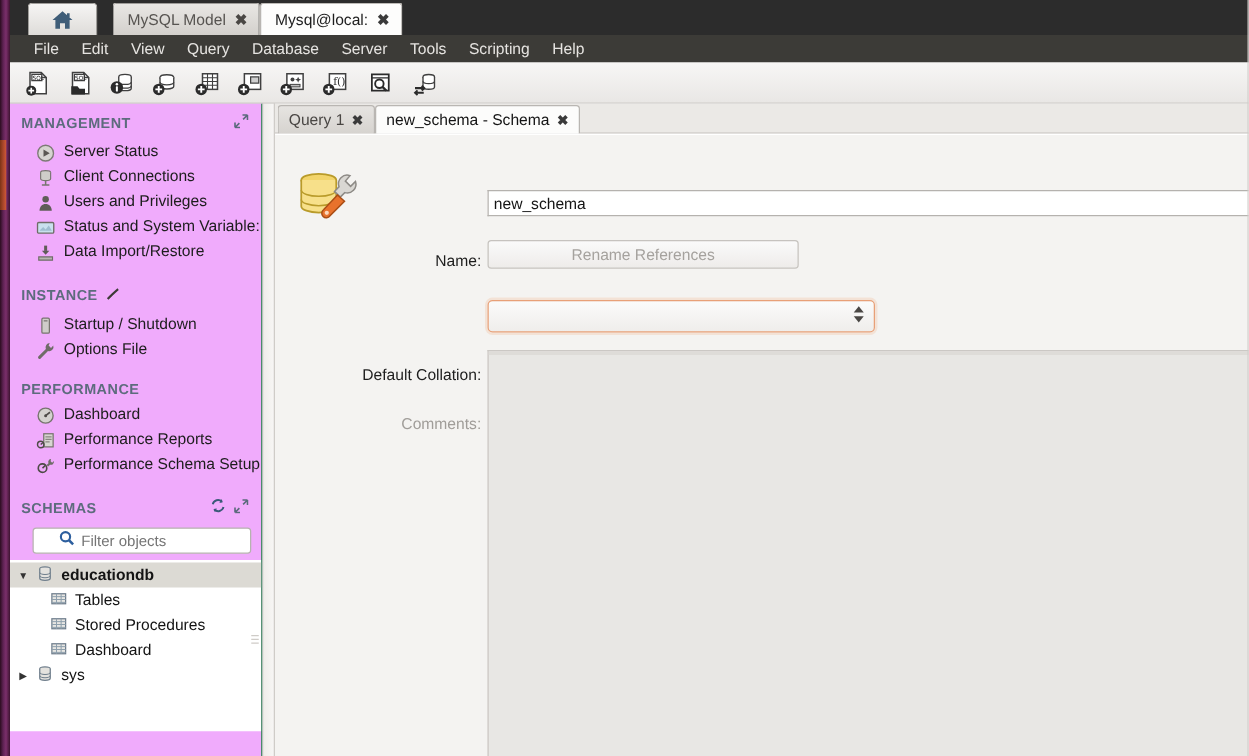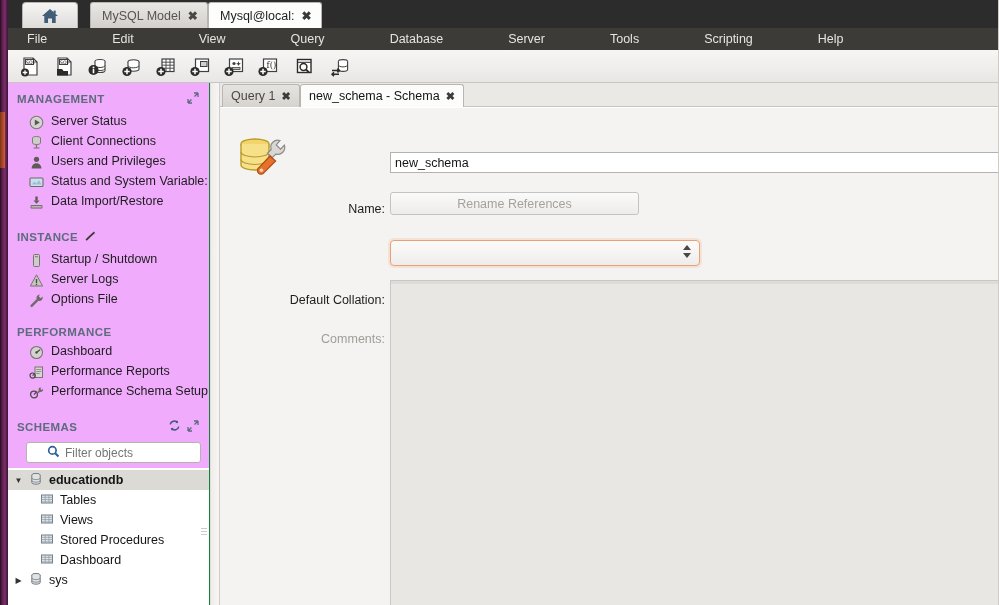--- a/index.html
+++ b/index.html
@@ -27,21 +27,21 @@
   .wtab{ position:absolute; top:2px; height:26px; display:flex; align-items:center;
     gap:7px; padding:0 9px 0 11px; border:1px solid #b9b6b2; border-bottom:none;
     border-radius:3px 3px 0 0; font-size:12.5px; white-space:nowrap; }
   .wtab.inactive{ background:linear-gradient(180deg,#e9e7e4,#d3d0cc); color:#575451; }
   .wtab.active{ background:#fdfdfc; color:#1e1e1e; }
   .wtab .x{ font-size:12px; font-weight:bold; color:#3a3a3a; line-height:1; cursor:pointer;}
   .wtab.inactive .x{ color:#4a4744; }
 
   
   .menubar{ position:absolute; left:8px; top:28px; width:991px; height:22px;
-    background:#3c3b37; display:flex; align-items:center; padding-left:10px;gap:47px; }
+    background:#3c3b37; display:flex; align-items:center; padding-left:10px; }
   .menuitem{ font-size:12.5px; color:#e6e4e1; padding:2px 9px; line-height:16px; cursor:default;}
 
   
   .toolbar{ position:absolute; left:8px; top:50px; width:991px; height:33px;
     background:linear-gradient(180deg,#f7f6f5,#e9e7e5); border-bottom:1px solid #c9c6c2; }
   .tbtn{ position:absolute; top:4px; width:28px; height:26px;
     display:flex; align-items:center; justify-content:center; cursor:pointer; }
 
   
   .sidebar{ position:absolute; left:8px; top:83px; width:202px; height:522px;
@@ -350,30 +350,20 @@
     <div class="row">
       <span class="ico">
         <svg width="15" height="15" viewBox="0 0 15 15">
           <rect x="4.5" y="1.5" width="6" height="12" rx="1" fill="#cfcdc9" stroke="#77746f" stroke-width="1"></rect>
           <rect x="6" y="3" width="3" height="1.3" fill="#8e8b87"></rect>
         </svg>
       </span>
       <span>Startup / Shutdown</span>
     </div>
 
-    <div class="row">
-      <span class="ico">
-        <svg width="15" height="15" viewBox="0 0 15 15">
-          <path d="M7.5 1.8 L13.6 13 H1.4Z" fill="#c8c6c2" stroke="#77746f" stroke-width="1"></path>
-          <rect x="6.8" y="6" width="1.4" height="4" fill="#4e4b47"></rect>
-          <rect x="6.8" y="10.8" width="1.4" height="1.4" fill="#4e4b47"></rect>
-        </svg>
-      </span>
-      <span>Server Logs</span>
-    </div>
 
     <div class="row">
       <span class="ico">
         <svg width="15" height="15" viewBox="0 0 15 15">
           <path d="M10.8 1.4a3.4 3.4 0 0 0-3.1 4.7L1.8 12a1.2 1.2 0 1 0 1.7 1.7l5.9-5.9a3.4 3.4 0 0 0 4.2-4.4L11.8 5.3 9.9 3.4z" fill="#6f6c68"></path>
         </svg>
       </span>
       <span>Options File</span>
     </div>
 
@@ -467,29 +457,20 @@
       <div class="tnode child">
         <span class="ico">
           <svg width="14" height="14" viewBox="0 0 14 14">
             <rect x="1.5" y="3" width="11" height="8" fill="#e7e6e3" stroke="#6f7e8c" stroke-width="1"></rect>
             <path d="M1.5 5.3h11M1.5 7.6h11M1.5 9.9h11M5.2 3v8M8.9 3v8" stroke="#8fa0ad" stroke-width=".8"></path>
           </svg>
         </span>
         <span>Tables</span>
       </div>
 
-      <div class="tnode child">
-        <span class="ico">
-          <svg width="14" height="14" viewBox="0 0 14 14">
-            <rect x="1.5" y="3" width="11" height="8" fill="#e7e6e3" stroke="#6f7e8c" stroke-width="1"></rect>
-            <path d="M1.5 5.3h11M1.5 7.6h11M1.5 9.9h11M5.2 3v8M8.9 3v8" stroke="#8fa0ad" stroke-width=".8"></path>
-          </svg>
-        </span>
-        <span>Views</span>
-      </div>
 
       <div class="tnode child">
         <span class="ico">
           <svg width="14" height="14" viewBox="0 0 14 14">
             <rect x="1.5" y="3" width="11" height="8" fill="#e7e6e3" stroke="#6f7e8c" stroke-width="1"></rect>
             <path d="M1.5 5.3h11M1.5 7.6h11M1.5 9.9h11M5.2 3v8M8.9 3v8" stroke="#8fa0ad" stroke-width=".8"></path>
           </svg>
         </span>
         <span>Stored Procedures</span>
       </div>

